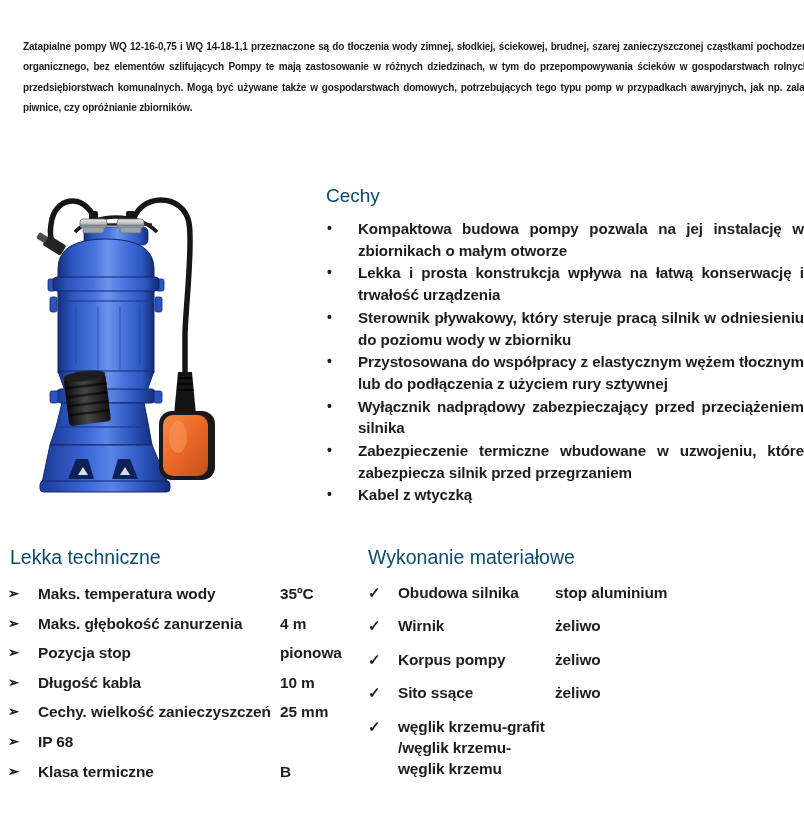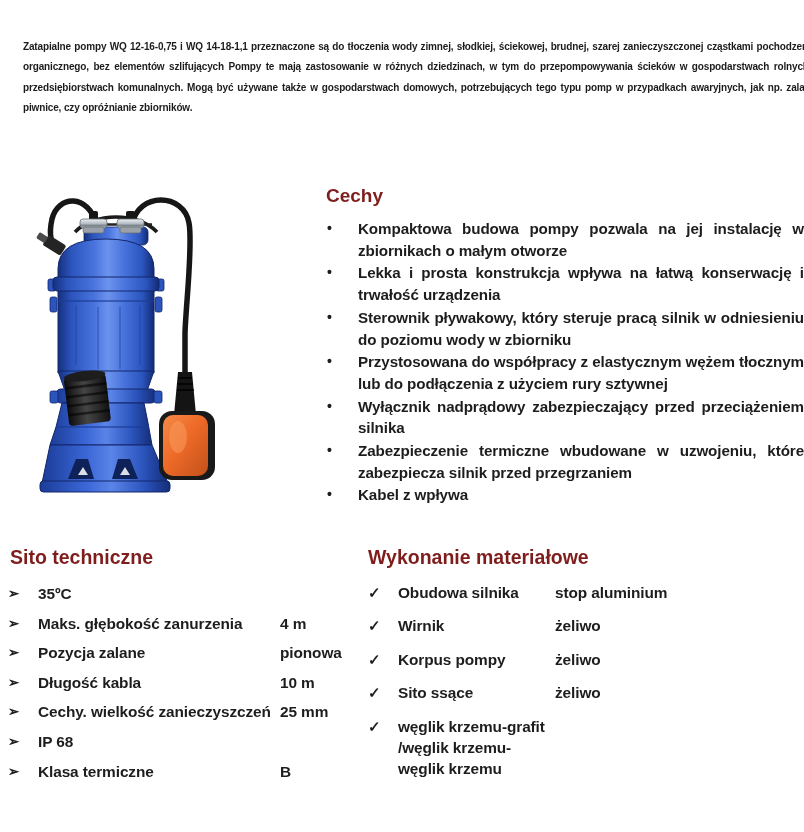--- a/index.html
+++ b/index.html
@@ -29,22 +29,22 @@
   .pump-wrap{
     position:absolute;
     left:20px; top:183px;
     width:290px; height:330px;
   }
   
   .sec-title{
     margin:0;
     font-size:19px;
     line-height:22px;
-    color:#7f1d1d;
-    font-weight:700;
+    color:#0c4a6e;
+    font-weight:400;
   }
   
   .features{
     position:absolute;
     left:320px; top:185px;
     width:484px;
   }
   .features .sec-title{margin:0 0 11px 6px;}
   .feature-list{list-style:none;margin:0;padding:0;}
   .feature-item{
@@ -245,39 +245,40 @@
       <li class="feature-item">
         <span class="feature-dot">•</span>
         <span class="feature-text">Wyłącznik nadprądowy zabezpieczający przed przeciążeniem silnika</span>
       </li>
       <li class="feature-item">
         <span class="feature-dot">•</span>
         <span class="feature-text">Zabezpieczenie termiczne wbudowane w uzwojeniu, które zabezpiecza silnik przed przegrzaniem</span>
       </li>
       <li class="feature-item">
         <span class="feature-dot">•</span>
-        <span class="feature-text">Kabel z wpływa</span>
+        <span class="feature-text">Kabel z wtyczką</span>
       </li>
     </ul>
   </section>
 
   <section class="tech">
-    <h2 class="sec-title">Sito techniczne</h2>
-    <div class="t-row">
-      <span class="t-arrow">➢</span>
+    <h2 class="sec-title">Lekka techniczne</h2>
+    <div class="t-row">
+      <span class="t-arrow">➢</span>
+      <span class="t-label">Maks. temperatura wody</span>
       <span class="t-value">35ºC</span>
     </div>
     <div class="t-row">
       <span class="t-arrow">➢</span>
       <span class="t-label">Maks. głębokość zanurzenia</span>
       <span class="t-value">4 m</span>
     </div>
     <div class="t-row">
       <span class="t-arrow">➢</span>
-      <span class="t-label">Pozycja zalane</span>
+      <span class="t-label">Pozycja stop</span>
       <span class="t-value">pionowa</span>
     </div>
     <div class="t-row">
       <span class="t-arrow">➢</span>
       <span class="t-label">Długość kabla</span>
       <span class="t-value">10 m</span>
     </div>
     <div class="t-row">
       <span class="t-arrow">➢</span>
       <span class="t-label">Cechy. wielkość zanieczyszczeń</span>

